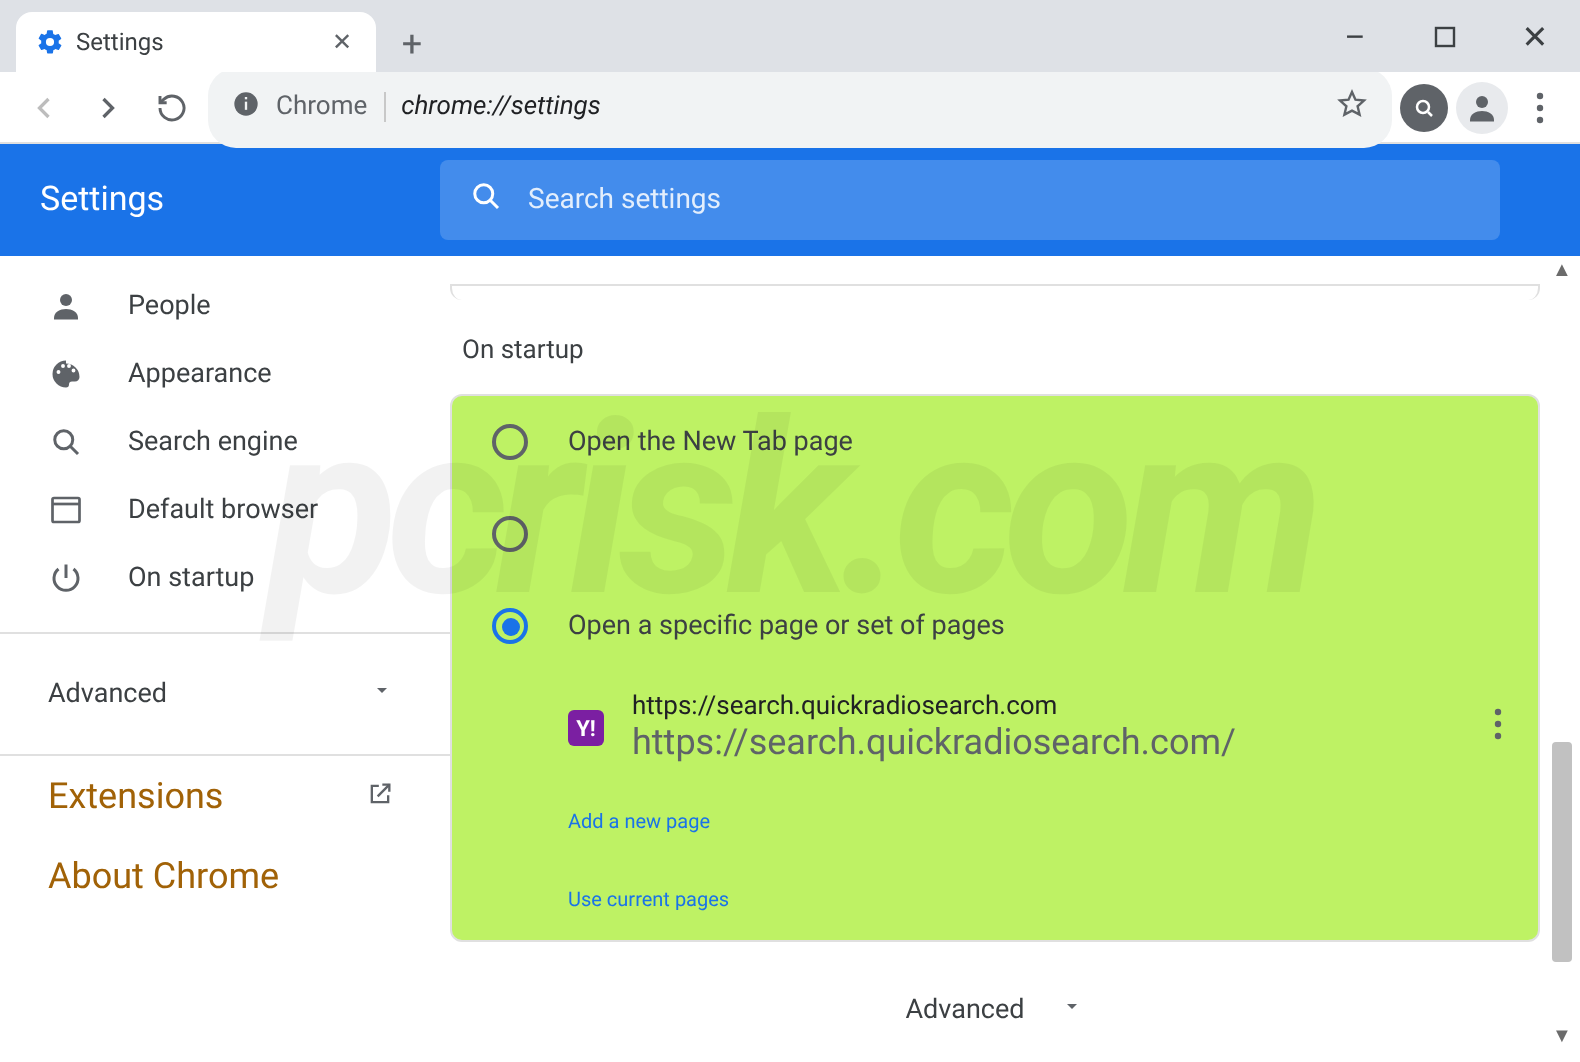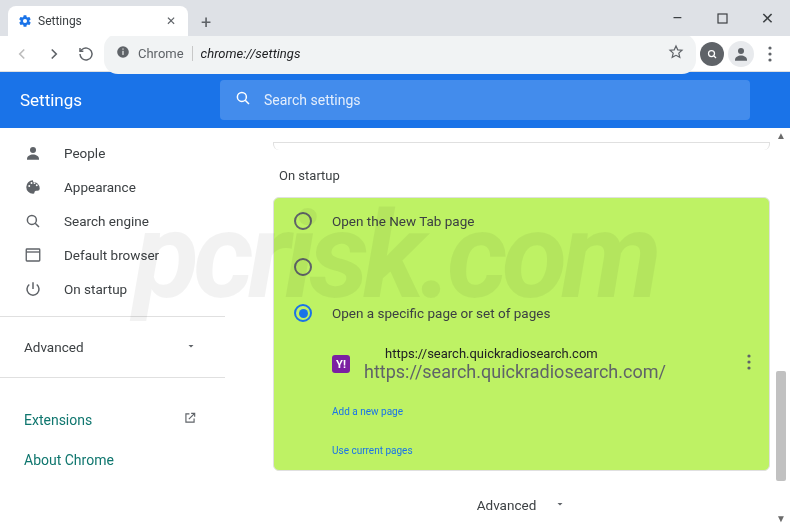--- a/index.html
+++ b/index.html
@@ -39,46 +39,46 @@
 
   
   .bluehdr { height: 56px; background: #1a73e8; display: flex; align-items: center; padding: 0 20px; color: #fff; }
   .bluehdr h1 { font-size: 17px; font-weight: 400; width: 200px; }
   .search { flex: 1; max-width: 530px; height: 40px; background: rgba(255,255,255,0.18); border-radius: 4px;
     display: flex; align-items: center; padding: 0 14px; gap: 12px; color: #fff; }
   .search input { background: transparent; border: none; outline: none; color: #fff; font-size: 14px; flex: 1; }
   .search input::placeholder { color: rgba(255,255,255,0.85); }
 
   
-  .main { position: absolute; top: 128px; bottom: 0; left: 0; right: 0; display: flex; gap: 48px; }
+  .main { position: absolute; top: 128px; bottom: 0; left: 0; right: 0; display: flex; }
   .sidebar { width: 225px; padding-top: 8px; }
   .sbitem { height: 34px; display: flex; align-items: center; padding-left: 24px; gap: 20px; font-size: 13.5px;
     color: #3c4043; cursor: pointer; border-radius: 0 17px 17px 0; }
   .sbitem .ic { width: 20px; color: #5f6368; display: flex; align-items: center; }
   .sbsep { height: 1px; background: #e0e0e0; margin: 10px 0; }
   .sbadv { height: 40px; display: flex; align-items: center; padding-left: 24px; font-size: 13.5px; color: #3c4043;
     cursor: pointer; position: relative; }
   .sbadv .chev { position: absolute; right: 28px; color: #5f6368; }
-  .sbext { height: 40px; display: flex; align-items: flex-end; padding-left: 24px; font-size: 14px; color: #0f766e; cursor: pointer; position: relative; }
+  .sbext { height: 40px; display: flex; align-items: flex-start; padding-left: 24px; font-size: 18px; color: #a16207; cursor: pointer; position: relative; }
   .sbext .ext-ic { position: absolute; right: 28px; color: #5f6368; }
 
   .content { flex: 1; padding: 14px 20px 0 0; position: relative; }
   .section-title { font-size: 13px; color: #3c4043; margin: 4px 0 14px 6px; }
   .card { background: #bef264; border: 1px solid #e0e0e0; border-radius: 6px; padding: 0;
     box-shadow: 0 0 0 rgba(0,0,0,0); }
   .row { display: flex; align-items: center; padding: 14px 20px; font-size: 13.5px; color: #3c4043; gap: 20px; cursor: pointer; }
   .row + .row, .subrow, .linkrow { border-top: 0; }
   .radio { width: 18px; height: 18px; border: 2px solid #5f6368; border-radius: 50%; flex-shrink: 0;
     display: flex; align-items: center; justify-content: center; }
   .radio.sel { border-color: #1a73e8; }
   .radio.sel::after { content: ""; width: 9px; height: 9px; background: #1a73e8; border-radius: 50%; }
   .subrow { display: flex; align-items: center; padding: 10px 20px 10px 58px; gap: 14px; position: relative; }
   .favsq { width: 18px; height: 18px; background: #7b1fa2; border-radius: 3px; color: #fff; font-size: 11px;
     display: flex; align-items: center; justify-content: center; font-weight: 700; }
-  .subtext .t1 { font-size: 13px; color: #202124; margin-left: 21px; }
+  .subtext .t1 { font-size: 13px; color: #202124; }
   .subtext .t2 { font-size: 18px; color: #5f6368; }
   .sub-kebab { position: absolute; right: 18px; color: #5f6368; cursor: pointer; }
   .linkrow { padding: 14px 20px 14px 58px; font-size: 10px; color: #1a73e8; cursor: pointer; }
   .cardtop { height: 8px; border: 1px solid #e0e0e0; border-bottom: none; border-radius: 0 0 6px 6px;
     margin-bottom: 18px; background: #fff; }
 
   .adv-footer { text-align: center; margin-top: 26px; font-size: 13.5px; color: #3c4043; display: flex;
     justify-content: center; align-items: center; gap: 18px; cursor: pointer; }
 
   .vscroll { position: absolute; right: 2px; top: 128px; bottom: 6px; width: 14px; }

